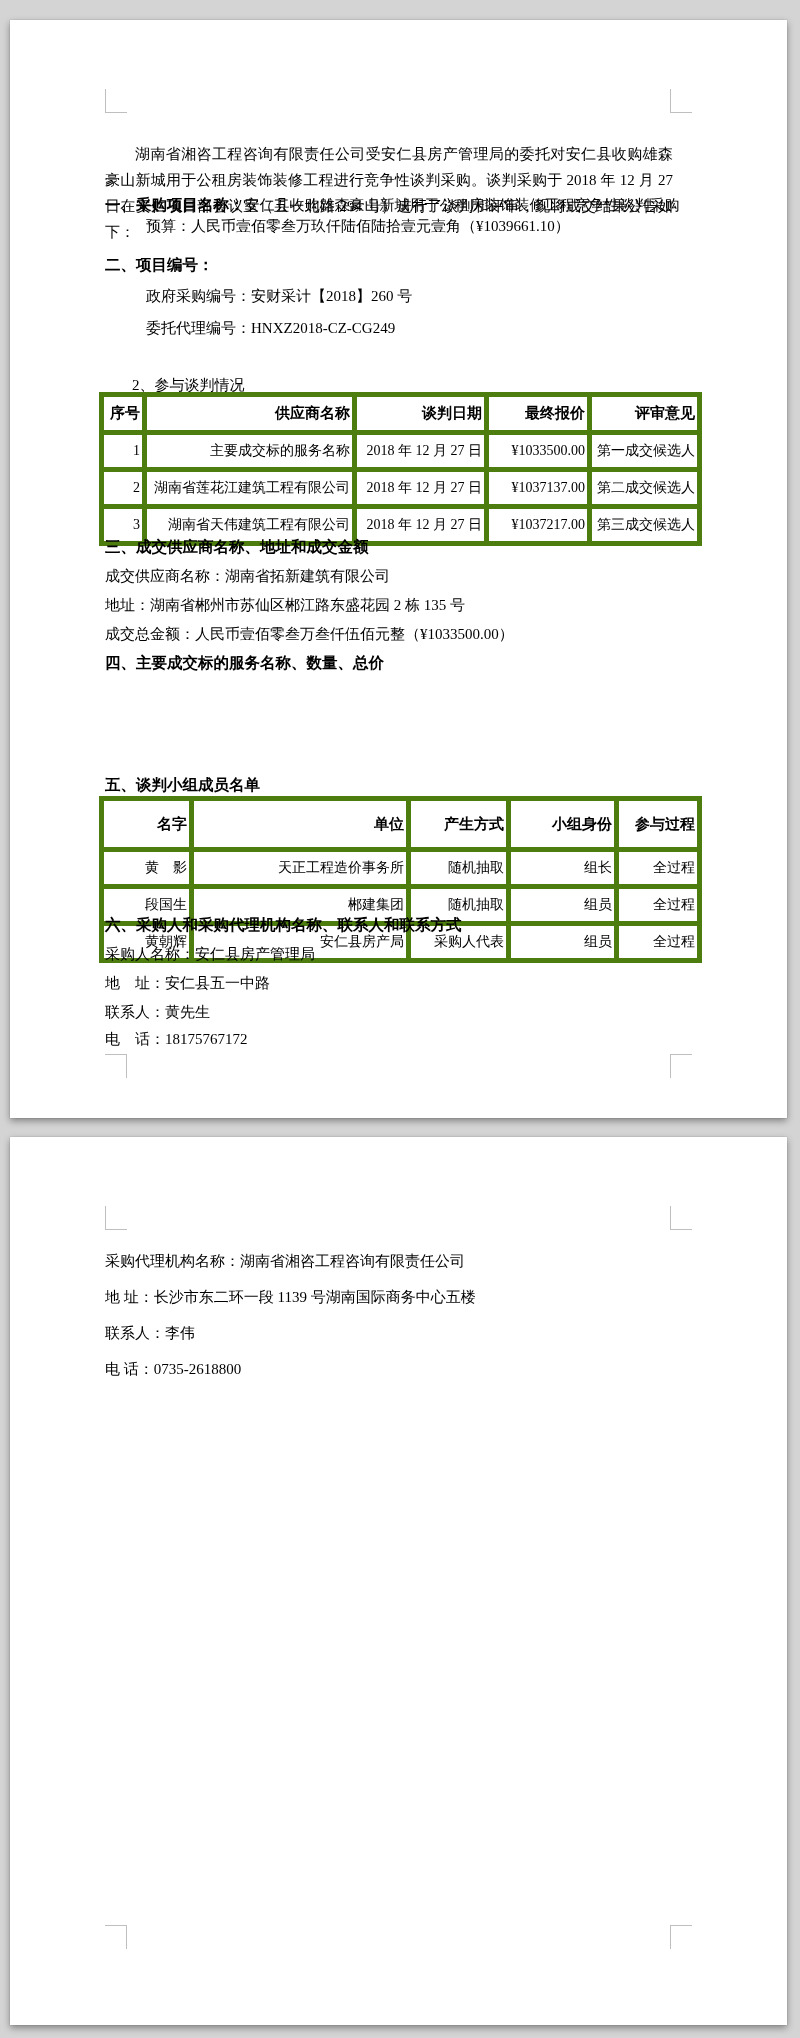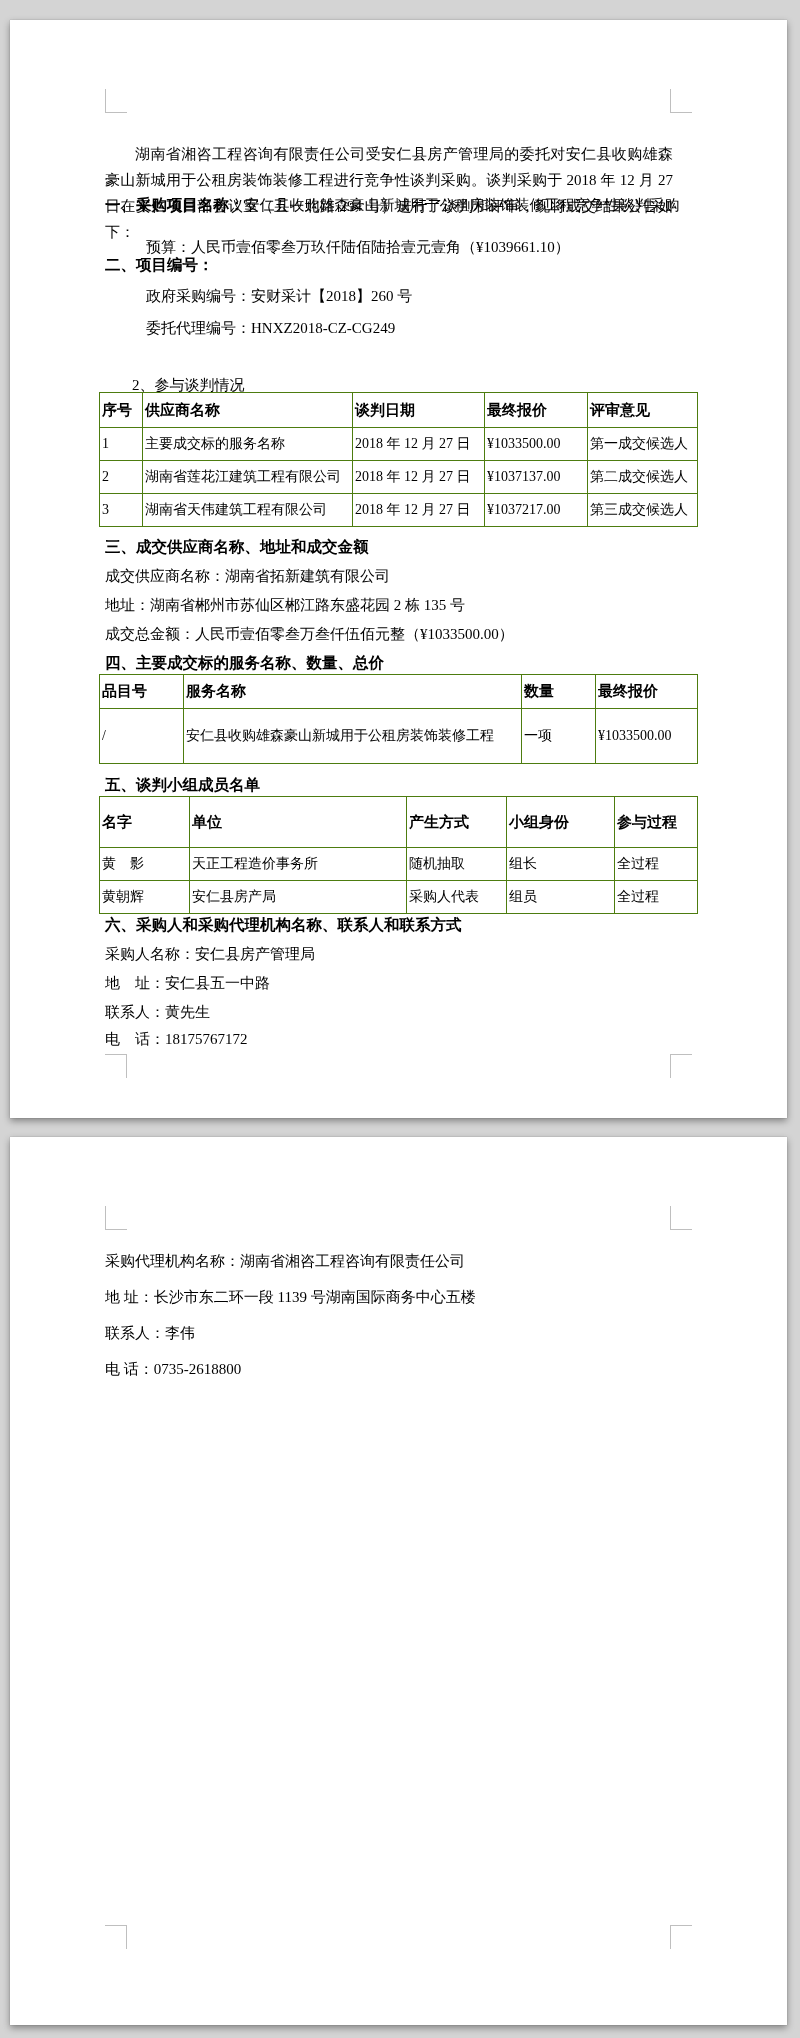--- a/index.html
+++ b/index.html
@@ -35,39 +35,39 @@
   .intro { text-align:justify; text-indent:30px; width:568px;margin-top:29px; }
   .b { font-weight:bold; font-size:15.5px; }
   .ind1 { left:122px; }
   .ind2 { left:136px; }
 
   table.doc {
     position:absolute; left:89px; width:598px;
     border-collapse:collapse; table-layout:fixed;
   }
   table.doc th, table.doc td {
-    border:1px solid #4d7c0f; text-align:left; vertical-align:middle;
+    border:5px solid #4d7c0f; text-align:right; vertical-align:middle;
     padding:7px 2px; font-weight:normal; font-size:14px; overflow:hidden;
   }
   table.doc th { font-weight:bold; font-size:15px; }
   .t1 th { height:35px; } .t1 td { height:32px; }
   .t2 th { height:33px; } .t2 td { height:55px; }
   .t3 th { height:51px;margin-top:24px; } .t3 td { height:29px; }
 </style>
 </head>
 <body>
 
 <div class="page page-1">
   <div class="cm cm-tl cm-l"></div>
   <div class="cm cm-tr cm-r"></div>
 
   <div class="blk intro wrap" style="top:92px">湖南省湘咨工程咨询有限责任公司受安仁县房产管理局的委托对安仁县收购雄森豪山新城用于公租房装饰装修工程进行竞争性谈判采购。谈判采购于 2018 年 12 月 27 日在安仁项目部会议室（五一北路 294 号）进行了谈判和评审，现将成交结果公告如下：</div>
 
   <div class="blk" style="top:172px"><span class="b">一、采购项目名称：</span><span>安仁县收购雄森豪山新城用于公租房装饰装修工程竞争性谈判采购</span></div>
-  <div class="blk ind2" style="top:214px">预算：人民币壹佰零叁万玖仟陆佰陆拾壹元壹角（¥1039661.10）</div>
+  <div class="blk ind2" style="top:193px">预算：人民币壹佰零叁万玖仟陆佰陆拾壹元壹角（¥1039661.10）</div>
 
   <div class="blk b" style="top:232px">二、项目编号：</div>
   <div class="blk ind2" style="top:263px">政府采购编号：安财采计【2018】260 号</div>
   <div class="blk ind2" style="top:295px">委托代理编号：HNXZ2018-CZ-CG249</div>
 
   <div class="blk ind1" style="top:352px">2、参与谈判情况</div>
 
   <table class="doc t1" style="top:372px">
     <colgroup>
         <col style="width:43px">
@@ -107,42 +107,20 @@
     </tr>
   </tbody>
     </table>
 
   <div class="blk" style="top:543px">成交供应商名称：湖南省拓新建筑有限公司</div>
   <div class="blk b" style="top:514px">三、成交供应商名称、地址和成交金额</div>
   <div class="blk" style="top:572px">地址：湖南省郴州市苏仙区郴江路东盛花园 2 栋 135 号</div>
   <div class="blk" style="top:601px">成交总金额：人民币壹佰零叁万叁仟伍佰元整（¥1033500.00）</div>
 
   <div class="blk b" style="top:630px">四、主要成交标的服务名称、数量、总价</div>
-  <table class="doc t2" style="top:654px">
-    <colgroup>
-        <col style="width:84px">
-        <col style="width:338px">
-        <col style="width:74px">
-        <col style="width:102px">
-      </colgroup>
-    <tbody>
-        <tr>
-      <th>品目号</th>
-      <th>服务名称</th>
-      <th>数量</th>
-      <th>最终报价</th>
-    </tr>
-    <tr>
-      <td>/</td>
-      <td>安仁县收购雄森豪山新城用于公租房装饰装修工程</td>
-      <td>一项</td>
-      <td>¥1033500.00</td>
-    </tr>
-  </tbody>
-    </table>
 
   <div class="blk b" style="top:752px">五、谈判小组成员名单</div>
   <table class="doc t3" style="top:776px">
     <colgroup>
         <col style="width:90px">
         <col style="width:217px">
         <col style="width:100px">
         <col style="width:108px">
         <col style="width:83px">
       </colgroup>
@@ -152,20 +130,27 @@
       <th>单位</th>
       <th>产生方式</th>
       <th>小组身份</th>
       <th>参与过程</th>
     </tr>
     <tr>
       <td>黄　影</td>
       <td>天正工程造价事务所</td>
       <td>随机抽取</td>
       <td>组长</td>
+      <td>全过程</td>
+    </tr>
+    <tr>
+      <td>段国生</td>
+      <td>郴建集团</td>
+      <td>随机抽取</td>
+      <td>组员</td>
       <td>全过程</td>
     </tr>
     <tr>
       <td>黄朝辉</td>
       <td>安仁县房产局</td>
       <td>采购人代表</td>
       <td>组员</td>
       <td>全过程</td>
     </tr>
   </tbody>

